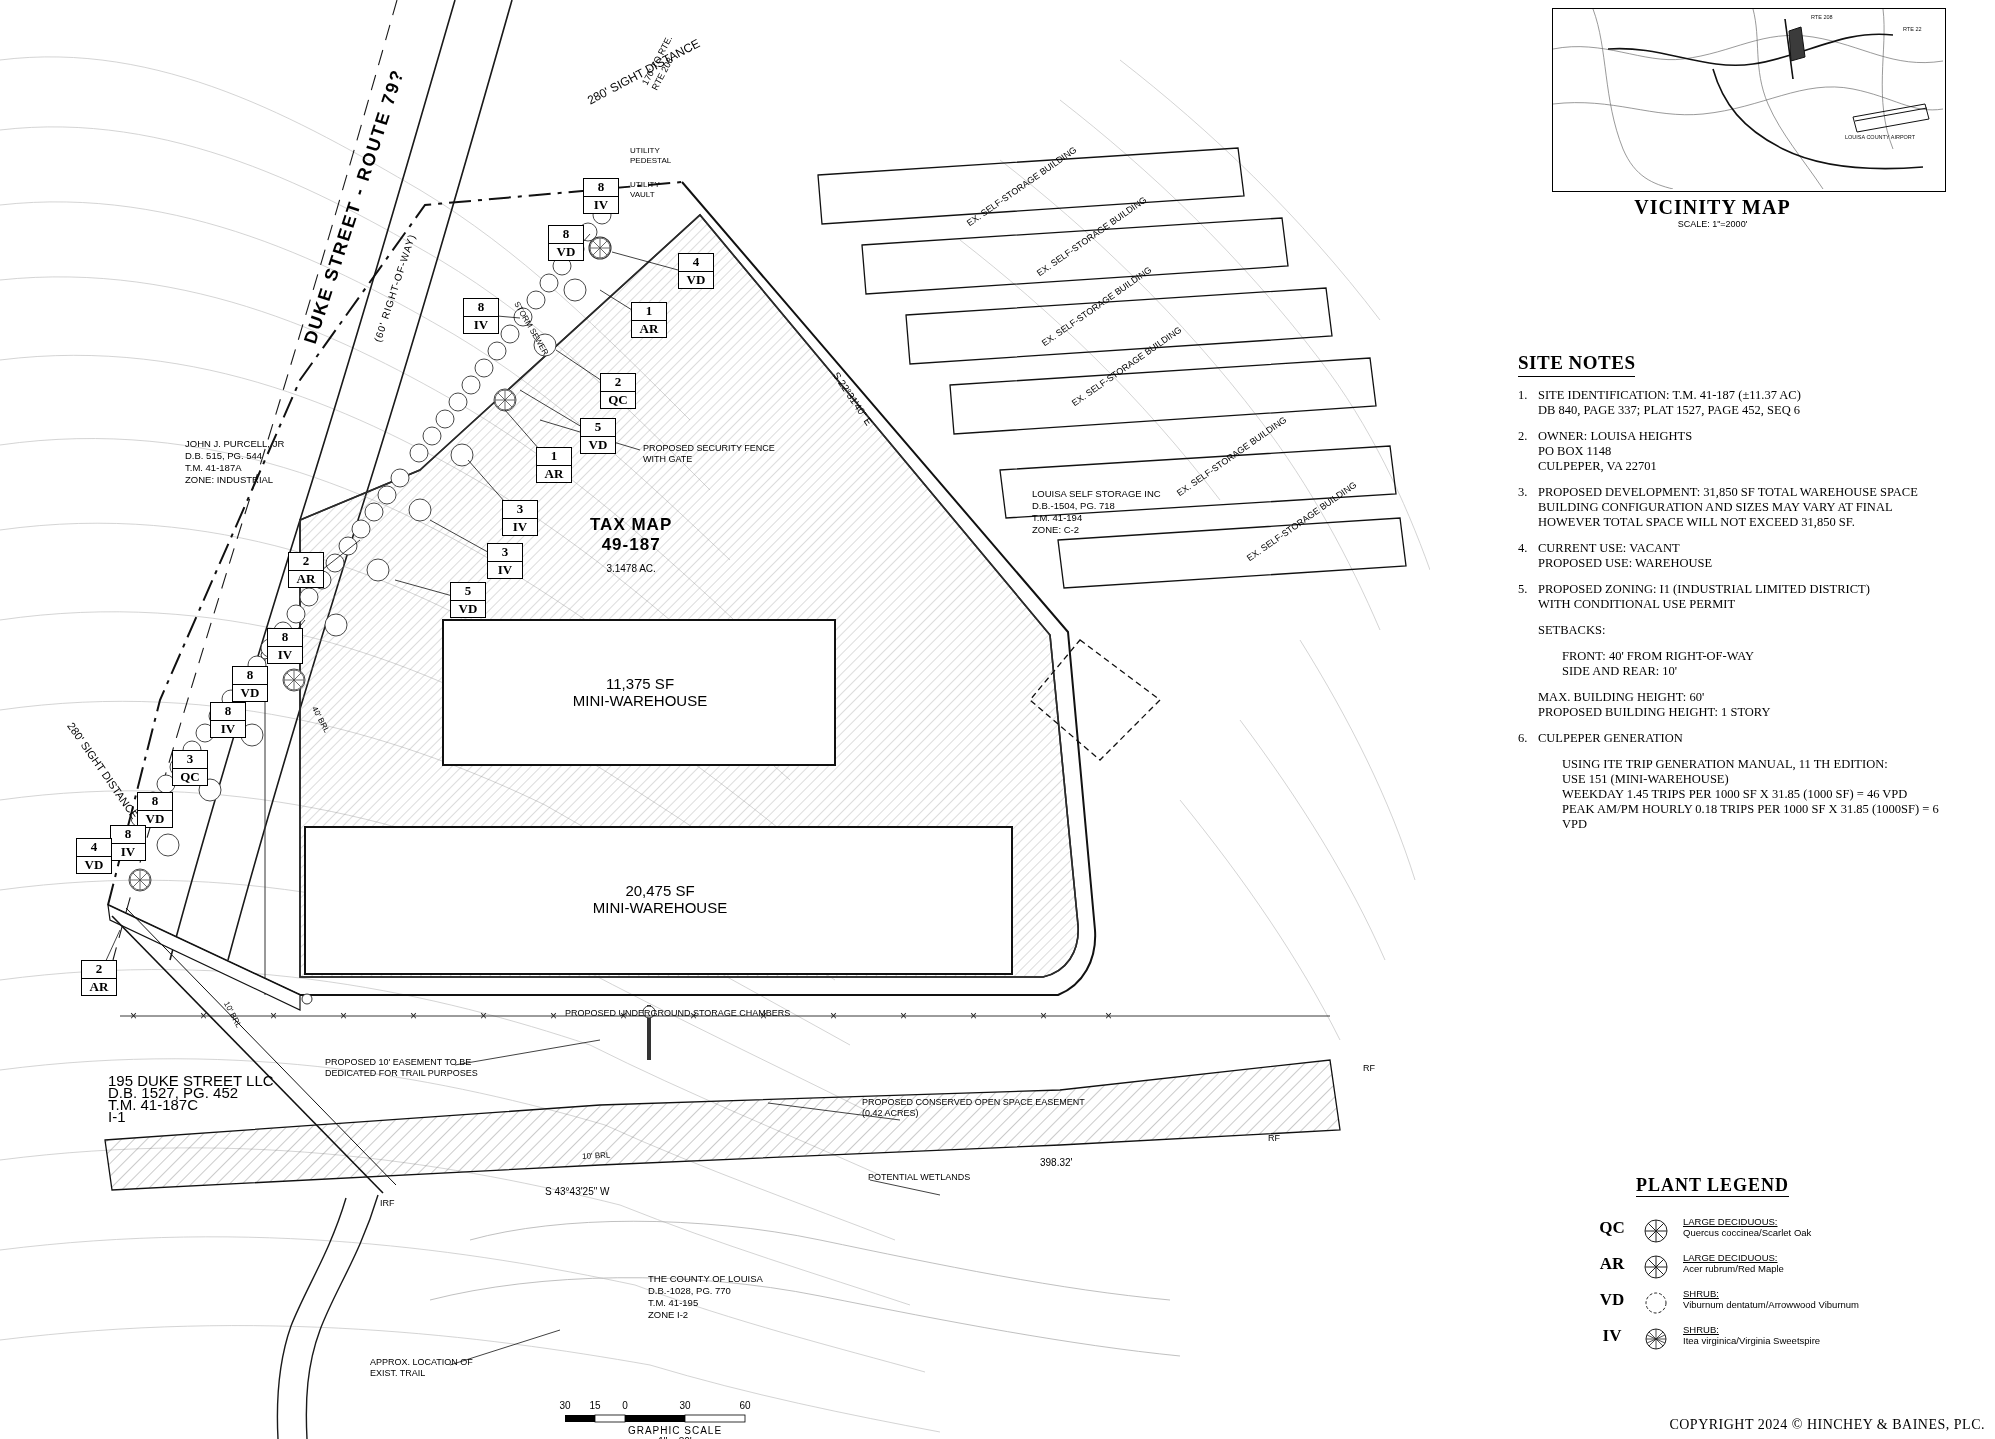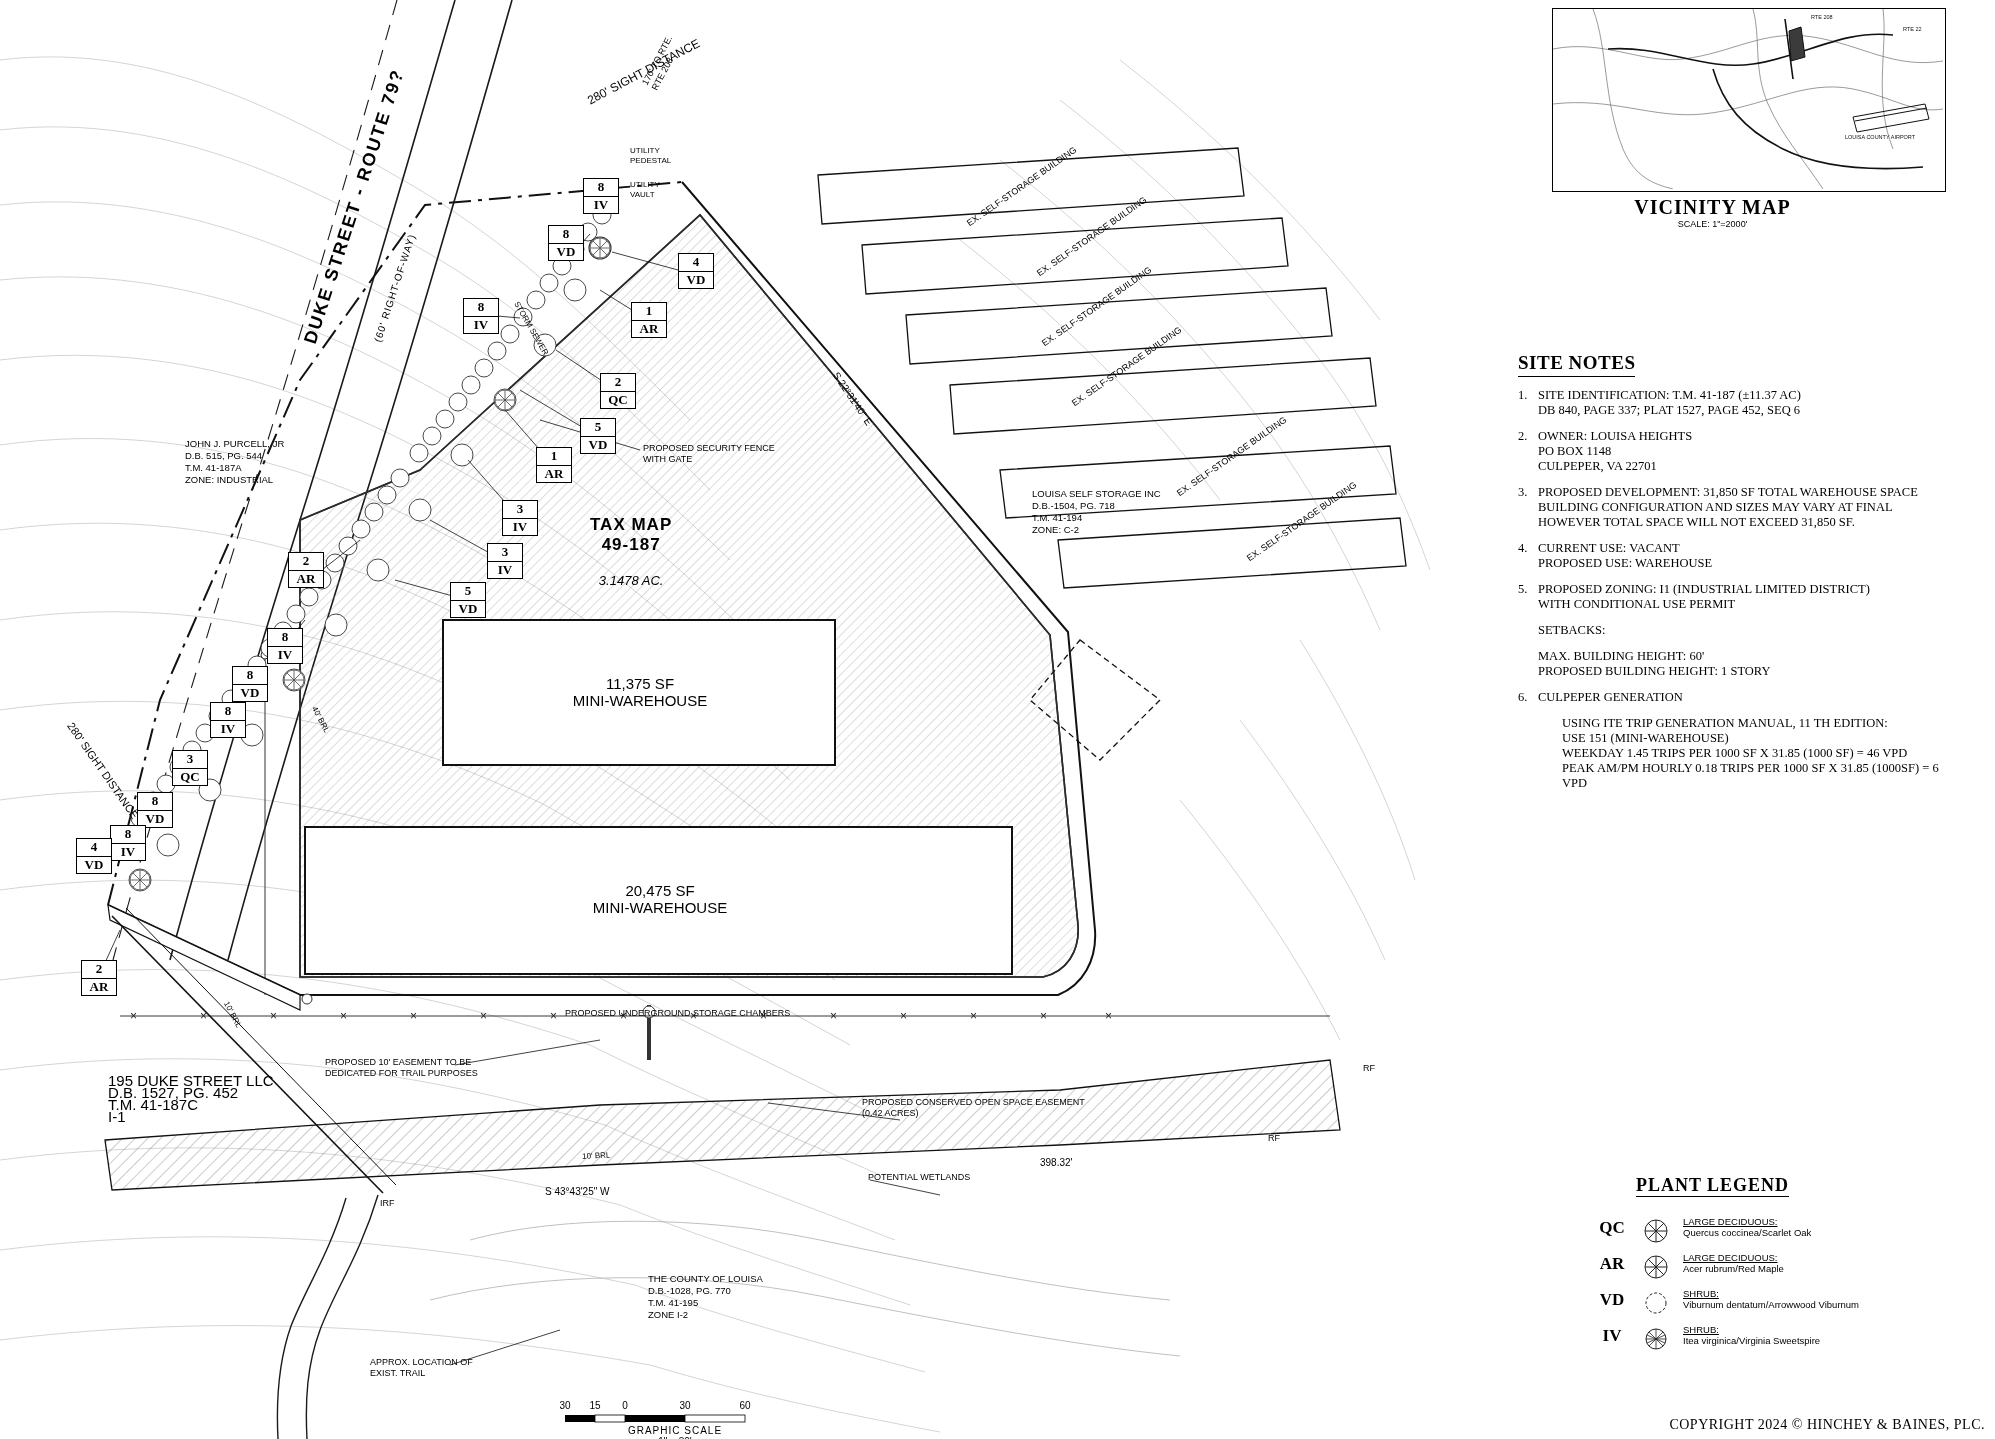--- a/index.html
+++ b/index.html
@@ -276,21 +276,21 @@
   <div class="lbl" style="left:300px;top:340px;transform:rotate(-72deg);transform-origin:left top;font-size:18px;font-weight:bold;letter-spacing:2px;">
     <span>DUKE  STREET  -  ROUTE  79?</span>
   </div>
   <div class="lbl" style="left:372px;top:340px;transform:rotate(-72deg);transform-origin:left top;font-size:10px;letter-spacing:1px;">
     <span>(60' RIGHT-OF-WAY)</span>
   </div>
 
   <div class="lbl" style="left:590px;top:515px;text-align:center;">
     <div style="font-size:17px;font-weight:bold;letter-spacing:1px;">TAX  MAP</div>
     <div style="font-size:17px;font-weight:bold;letter-spacing:1px;">49-187</div>
-    <div style="font-size:13px;margin-top:18px;font-style:italic;">3.1478  AC.</div>
+    <div style="font-size:10px;margin-top:8px;">3.1478  AC.</div>
   </div>
 
   <div class="lbl" style="left:520px;top:675px;text-align:center;width:240px;font-size:15px;">
     <div>11,375  SF</div>
     <div>MINI-WAREHOUSE</div>
   </div>
   <div class="lbl" style="left:540px;top:882px;text-align:center;width:240px;font-size:15px;">
     <div>20,475  SF</div>
     <div>MINI-WAREHOUSE</div>
   </div>
@@ -506,20 +506,22 @@
           <div class="body">CURRENT USE: VACANT
    PROPOSED USE: WAREHOUSE</div>
         </div>
         <div class="note">
           <div class="num">5.</div>
           <div class="body">PROPOSED ZONING: I1 (INDUSTRIAL LIMITED DISTRICT)
    WITH CONDITIONAL USE PERMIT</div>
         </div>
       </div>
     <div class="sub">SETBACKS:</div>
+    <div class="sub" style="margin-left:44px;">FRONT:  40' FROM  RIGHT-OF-WAY
+SIDE AND REAR:   10'</div>
     <div class="sub">MAX. BUILDING HEIGHT: 60'
 PROPOSED BUILDING HEIGHT: 1 STORY</div>
     <div class="note">
       <div class="num">6.</div>
       <div class="body">CULPEPER GENERATION</div>
     </div>
     <div class="sub" style="margin-left:44px;">USING ITE TRIP GENERATION MANUAL, 11 TH EDITION:
 USE 151 (MINI-WAREHOUSE)
 WEEKDAY 1.45 TRIPS PER 1000 SF X 31.85 (1000 SF) = 46 VPD
 PEAK AM/PM HOURLY 0.18 TRIPS PER 1000 SF X 31.85 (1000SF) = 6 VPD</div>

